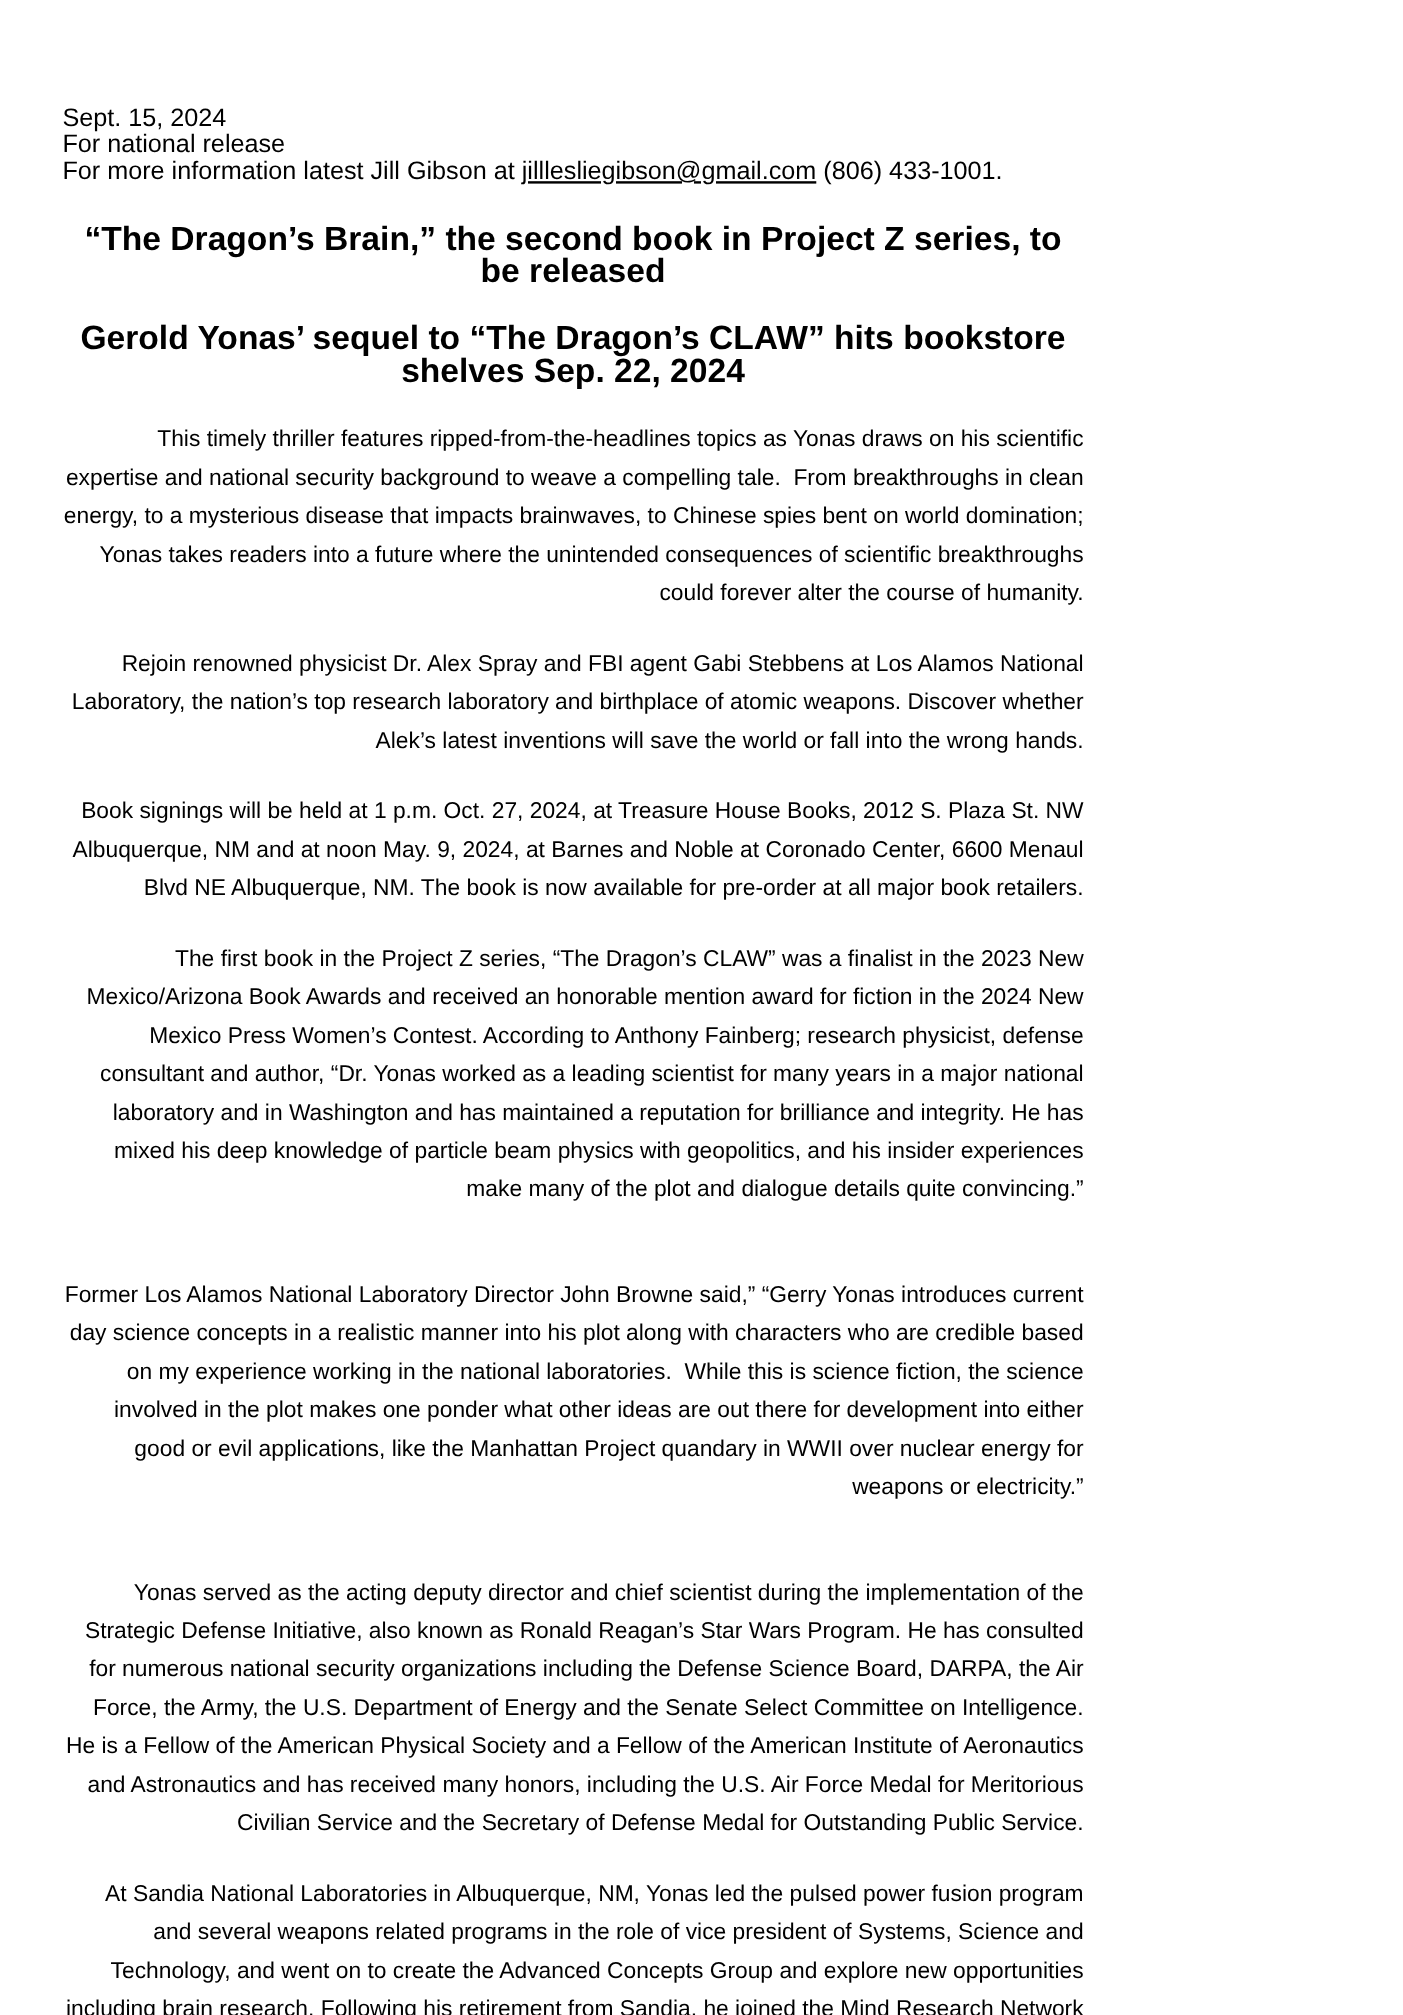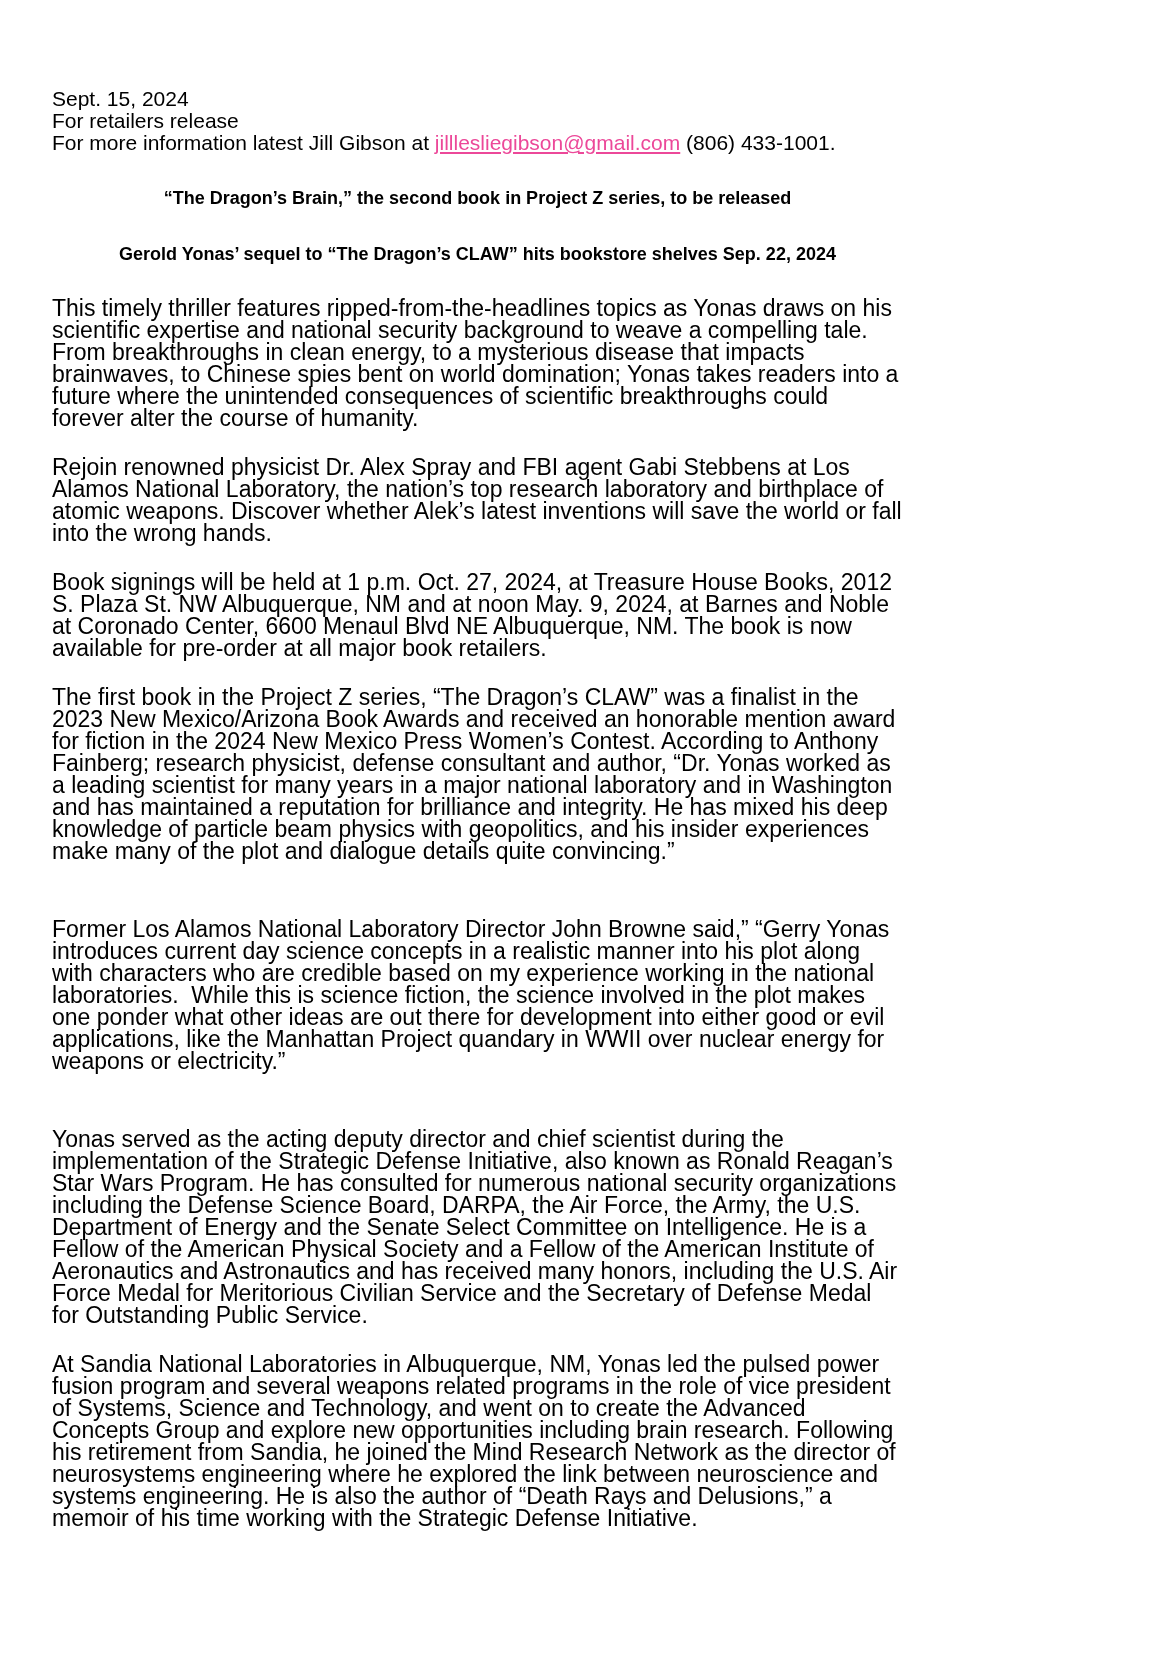--- a/index.html
+++ b/index.html
@@ -18,49 +18,50 @@
     padding: 88px 46px 40px 52px;
   }
   .header-block {
     font-size: 21px;
     line-height: 22px;
   }
   .header-line {
     white-space: pre-wrap;
   }
   .email-link {
-    color: #ec4899;
+    color: #000000;
     text-decoration: underline;
     cursor: pointer;
   }
   .headline {
     text-align: center;
     font-weight: bold;
-    font-size: 18px;
+    font-size: 28px;
     line-height: 27px;
   }
   .headline-1 { margin-top: 31px; }
   .headline-2 { margin-top: 29px; }
   .body-paragraph {
-    font-size: 23px;
-    line-height: 22px;
+    font-size: 19px;
+    line-height: 32px;
     margin-top: 27px;
     white-space: pre-wrap;
+    text-align: right;
   }
   .gap-double { margin-top: 56px; }
   .first-paragraph { margin-top: 29px; }
 </style>
 </head>
 <body>
 
 <div class="page">
 
   <div class="header-block">
     <div class="header-line">Sept. 15, 2024</div>
-    <div class="header-line">For retailers release</div>
+    <div class="header-line">For national release</div>
     <div class="header-line"><span>For more information latest Jill Gibson at </span><span class="email-link">jilllesliegibson@gmail.com</span><span> (806) 433-1001.</span></div>
   </div>
 
   <div class="headline headline-1">“The Dragon’s Brain,” the second book in Project Z series, to be released</div>
 
   <div class="headline headline-2">Gerold Yonas’ sequel to “The Dragon’s CLAW” hits bookstore shelves Sep. 22, 2024</div>
 
   <div class="body-paragraph first-paragraph">This timely thriller features ripped-from-the-headlines topics as Yonas draws on his scientific expertise and national security background to weave a compelling tale.  From breakthroughs in clean energy, to a mysterious disease that impacts brainwaves, to Chinese spies bent on world domination; Yonas takes readers into a future where the unintended consequences of scientific breakthroughs could forever alter the course of humanity.</div>
 
   <div class="body-paragraph">Rejoin renowned physicist Dr. Alex Spray and FBI agent Gabi Stebbens at Los Alamos National Laboratory, the nation’s top research laboratory and birthplace of atomic weapons. Discover whether Alek’s latest inventions will save the world or fall into the wrong hands.</div>

